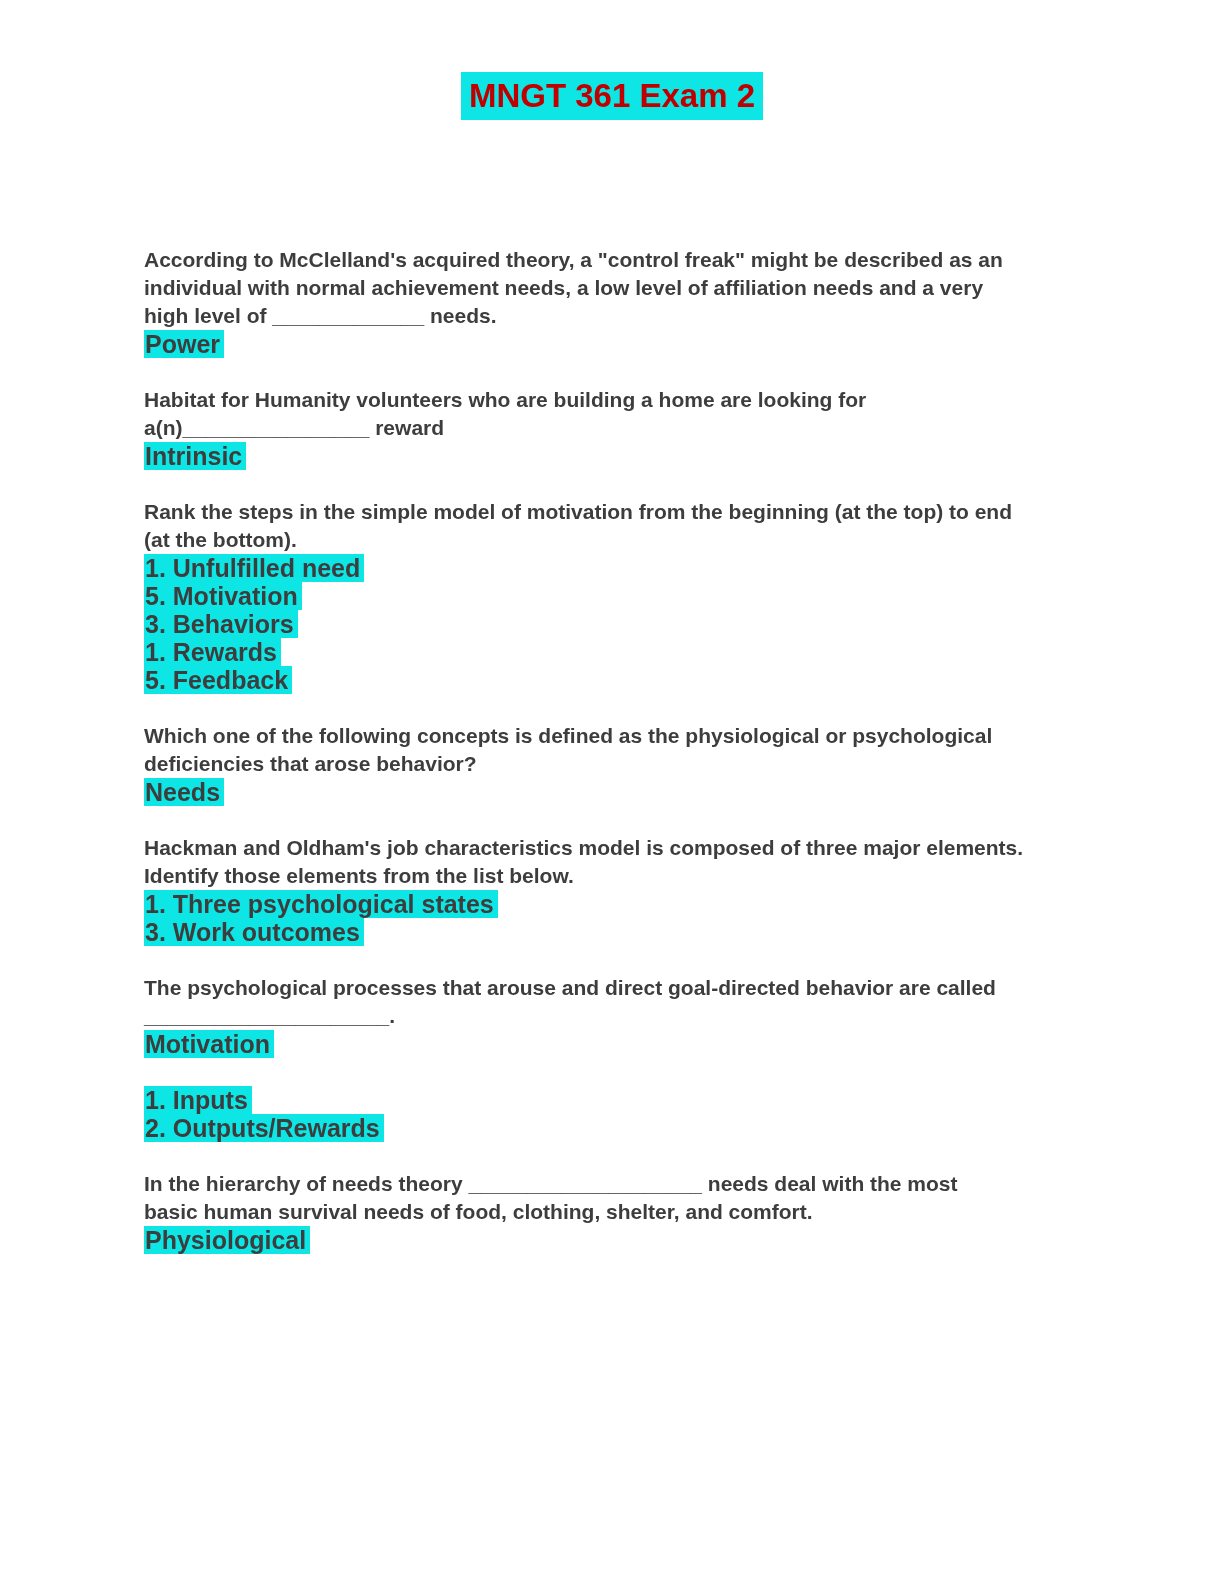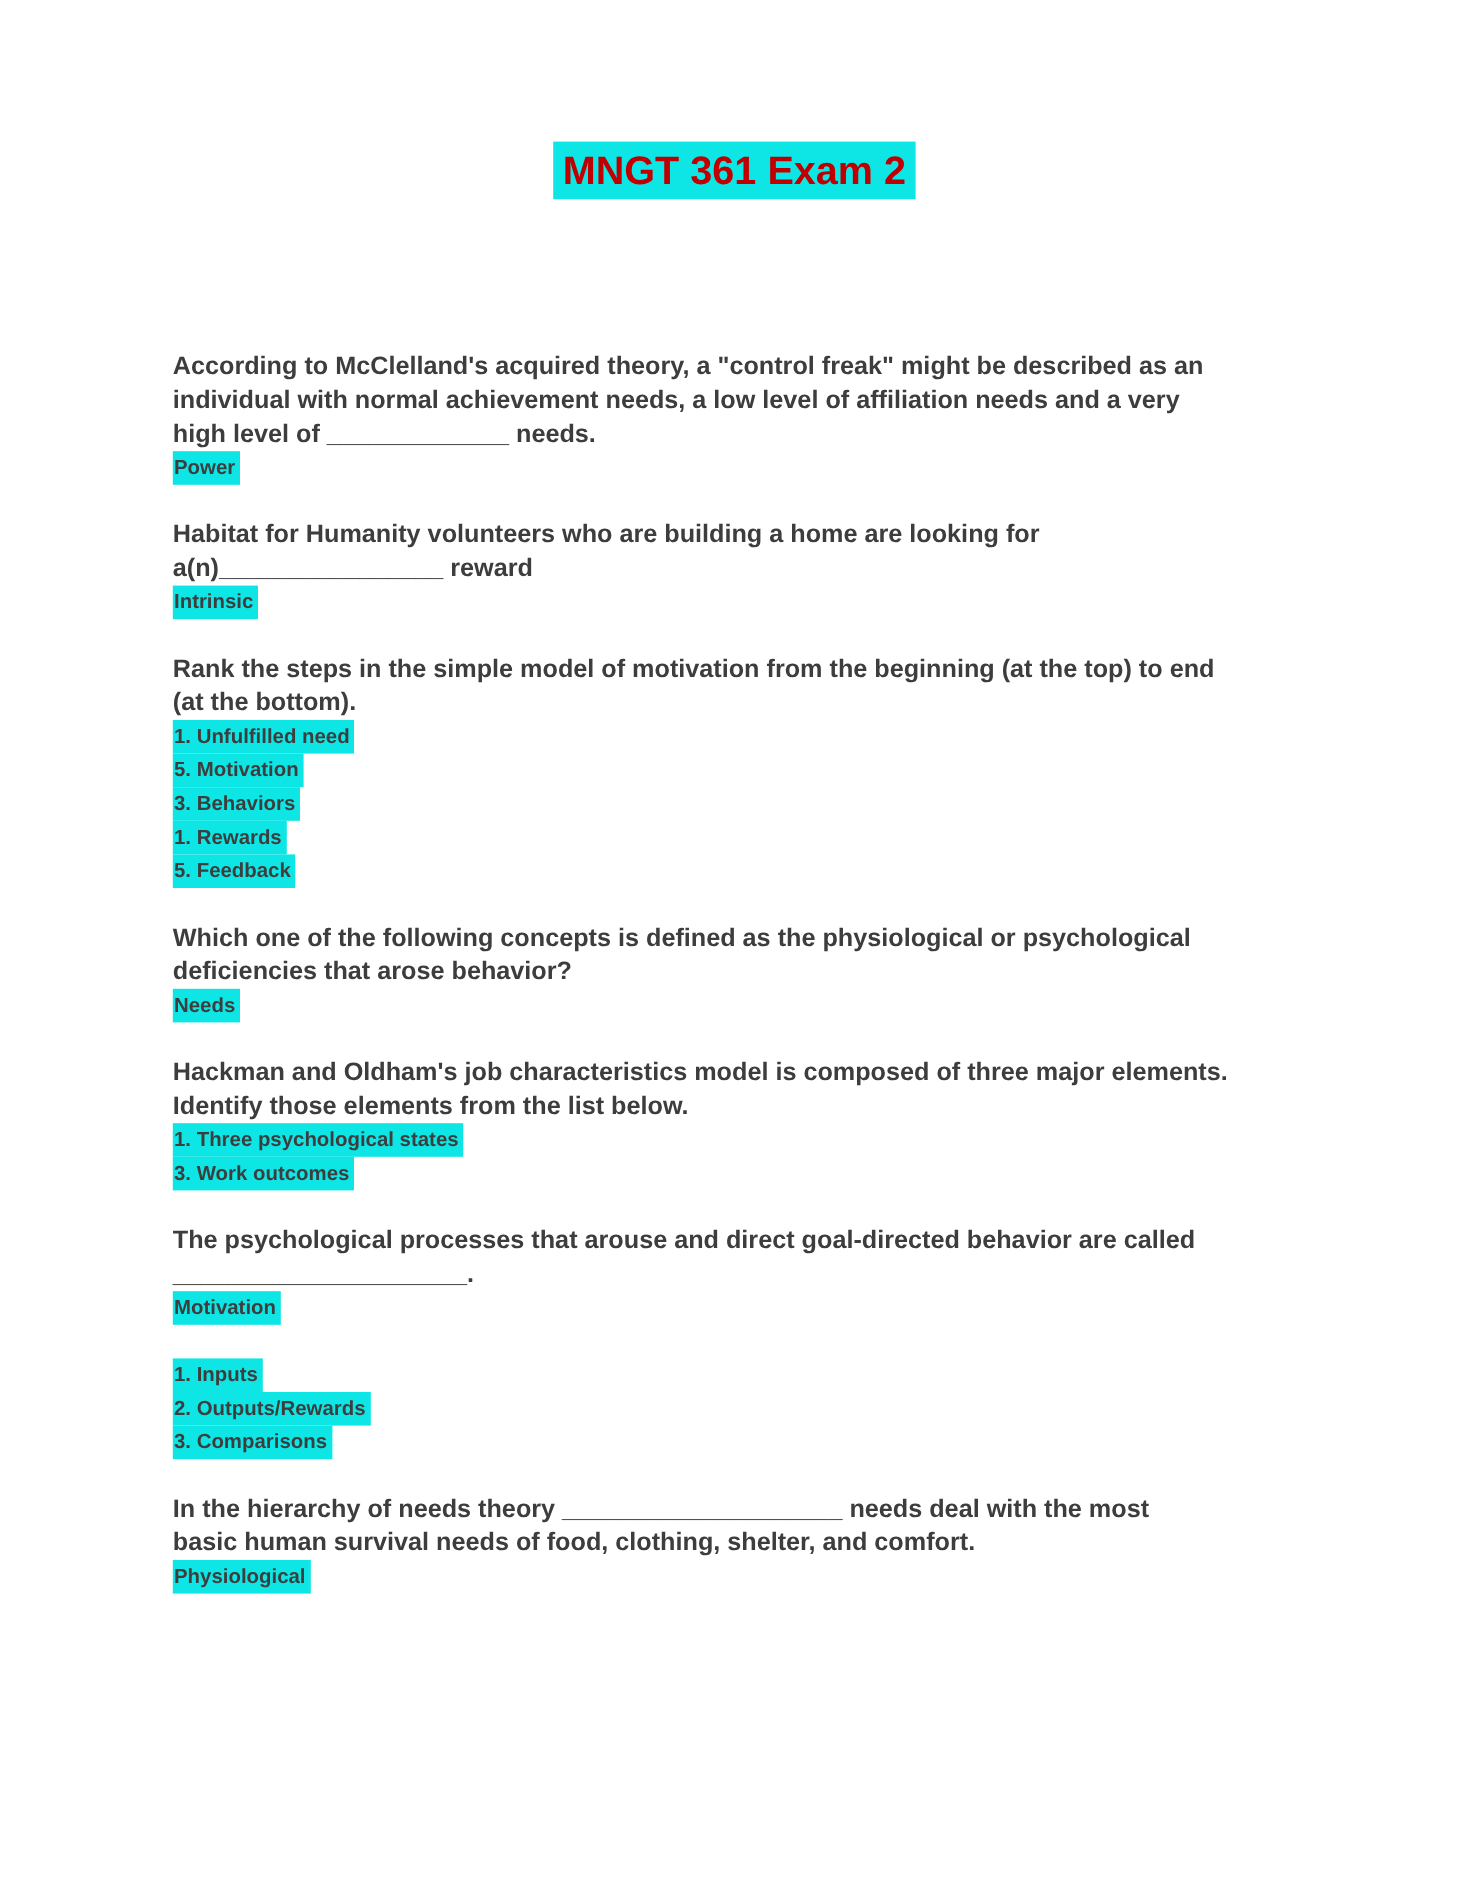--- a/index.html
+++ b/index.html
@@ -7,21 +7,21 @@
   body {
     width: 1224px;
     height: 1584px;
     font-family: "Liberation Sans", sans-serif;
     color: #3d3d3d;
     overflow: hidden;
   }
   .page {
     width: 1224px;
     height: 1584px;
-    padding: 118px 144px 0 144px;
+    padding: 72px 144px 0 144px;
     border-radius: 20px;
   }
   .title-wrap {
     text-align: center;
     margin-bottom: 126px;
   }
   .hl {
     background: #0ee6e6;
   }
   .title-text {
@@ -35,21 +35,21 @@
   .block {
     margin-bottom: 28px;
     font-weight: bold;
   }
   .question {
     font-size: 21px;
     line-height: 28px;
     white-space: pre-wrap;
   }
   .answer-line {
-    font-size: 17px;
+    font-size: 25px;
     line-height: 28px;
   }
   .answer {
     padding: 0 4px 0 1px;
     display: inline-block;
   }
 </style>
 </head>
 <body>
 
@@ -99,21 +99,20 @@
 
     <section class="block">
       <p class="question">The psychological processes that arouse and direct goal-directed behavior are called
 _____________________.</p>
       <div class="answer-line"><span class="hl answer">Motivation</span></div>
     </section>
 
     <section class="block">
       <div class="answer-line"><span class="hl answer">1. Inputs</span></div>
       <div class="answer-line"><span class="hl answer">2. Outputs/Rewards</span></div>
-      <div class="answer-line"><span class="hl answer">3. Comparisons</span></div>
     </section>
 
     <section class="block">
       <p class="question">In the hierarchy of needs theory ____________________ needs deal with the most
 basic human survival needs of food, clothing, shelter, and comfort.</p>
       <div class="answer-line"><span class="hl answer">Physiological</span></div>
     </section>
 
   </div>
 </div>

